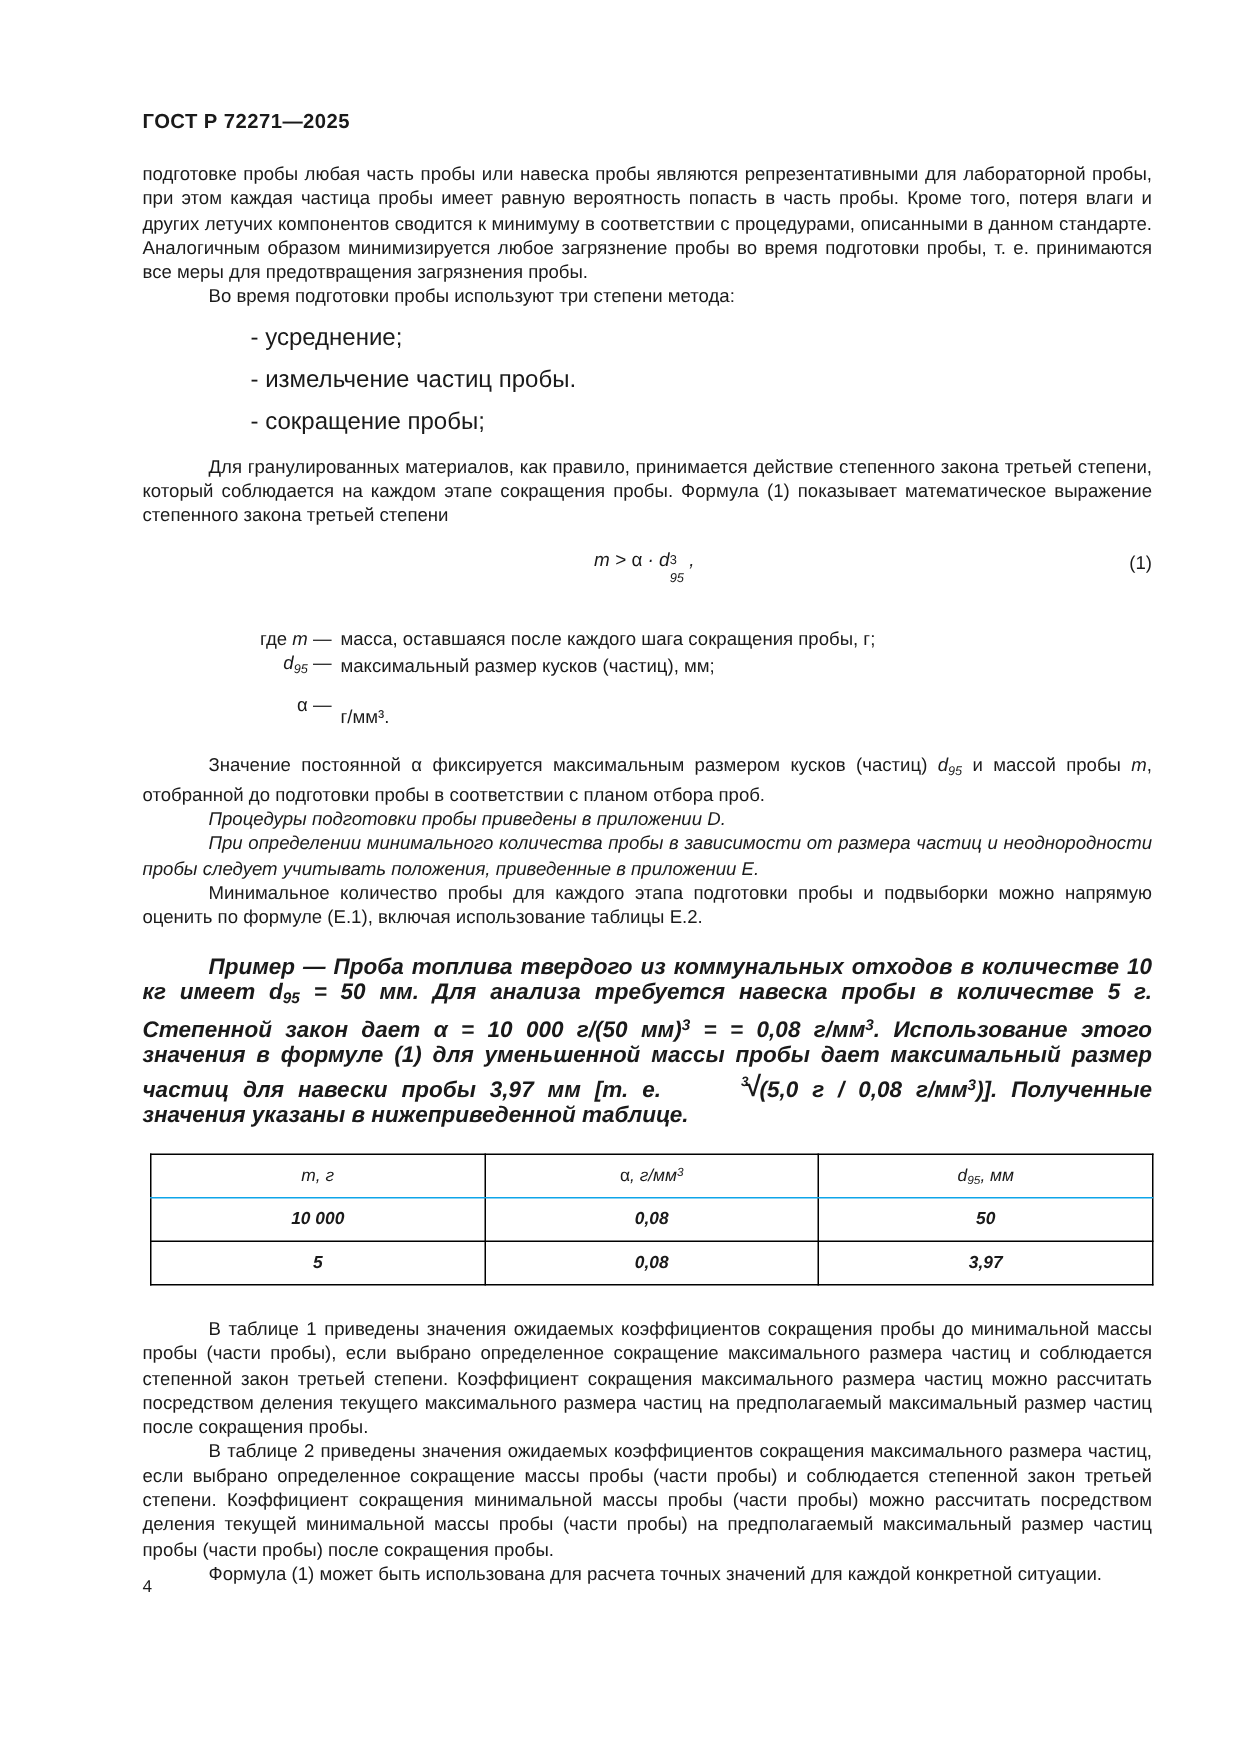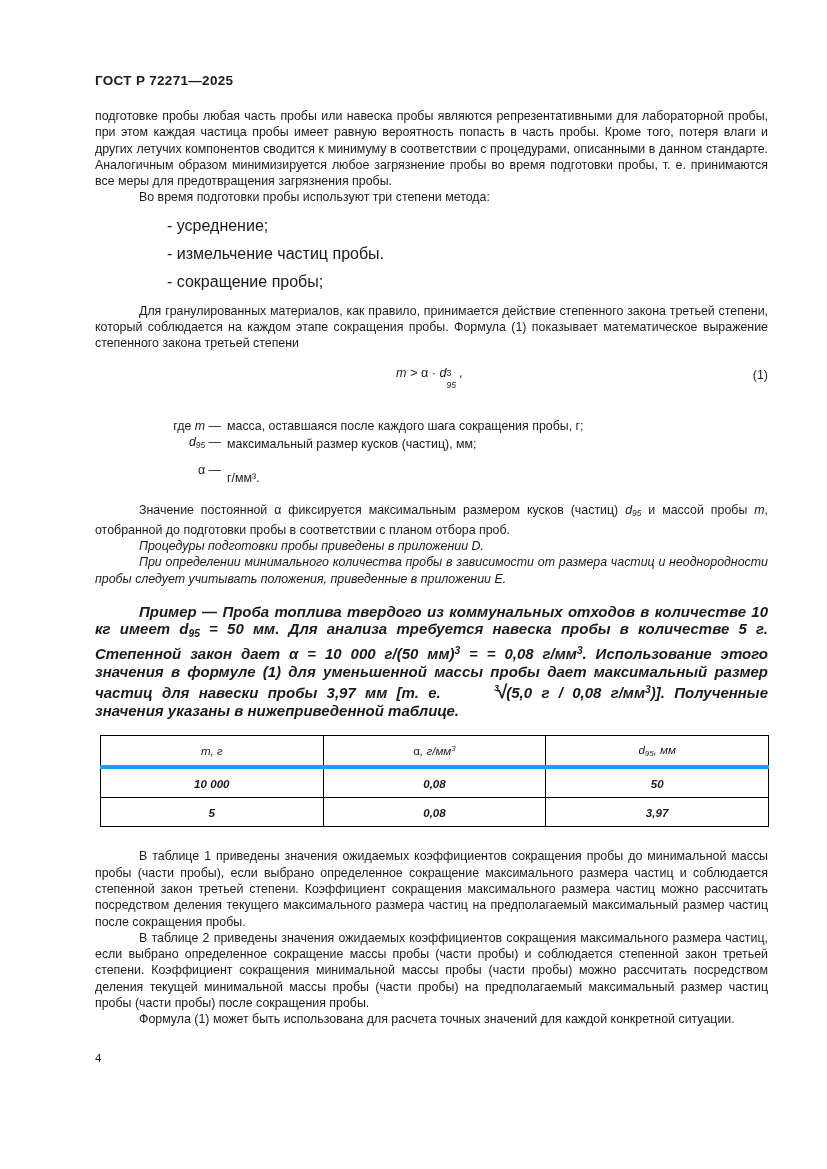--- a/index.html
+++ b/index.html
@@ -125,21 +125,21 @@
     font-style: italic;
     font-weight: bold;
     padding: 7px 4px 7px 4px;
     height: 14px;
   }
   table.sample-table th {
     font-weight: normal;
     font-style: italic;
   }
   table.sample-table thead tr th {
-    border-bottom: 4px solid #0ea5e9;
+    border-bottom: 1px solid #0ea5e9;
   }
   .page-number {
     position: absolute;
     left: 95px;
     top: 1052px;
     font-size: 11.5px;
   }
   .example-block {
     font-style: italic;
     font-weight: bold;
@@ -212,20 +212,21 @@
         </div>
       </div>
     </div>
 
     <p class="body-text indent"><span>Значение постоянной α фиксируется максимальным размером кусков (частиц) </span><span class="italic">d</span><sub>95</sub><span> и массой пробы </span><span class="italic">m</span><span>, отобранной до подготовки пробы в соответствии с планом отбора проб.</span></p>
 
     <p class="body-text indent italic">Процедуры подготовки пробы приведены в приложении D.</p>
 
     <p class="body-text indent italic">При определении минимального количества пробы в зависимости от размера частиц и неоднородности пробы следует учитывать положения, приведенные в приложении E.</p>
 
+    <p class="body-text indent">Минимальное количество пробы для каждого этапа подготовки пробы и подвыборки можно напрямую оценить по формуле (E.1), включая использование таблицы E.2.</p>
 
     <div class="gap-m"></div>
 
     <div class="example-block">
       <div class="first-indent" style="display:inline">
         <span style="display:inline-block;width:44px"></span><span>Пример — </span><span>Проба топлива твердого из коммунальных отходов в количестве 10 кг имеет </span><span>d</span><sub>95</sub><span> = 50 мм. Для анализа требуется навеска пробы в количестве 5 г. Степенной закон дает α = 10 000 г/(50 мм)</span><sup>3</sup><span> = = 0,08 г/мм</span><sup>3</sup><span>. Использование этого значения в формуле (1) для уменьшенной массы пробы дает максимальный размер частиц для навески пробы 3,97 мм [т. е. </span><span class="radical"><span class="idx">3</span><span class="sign">√</span></span><span>(5,0 г / 0,08 г/мм</span><sup>3</sup><span>)]. Полученные значения указаны в нижеприведенной таблице.</span>
       </div>
     </div>
 
     <div class="gap-m"></div>

